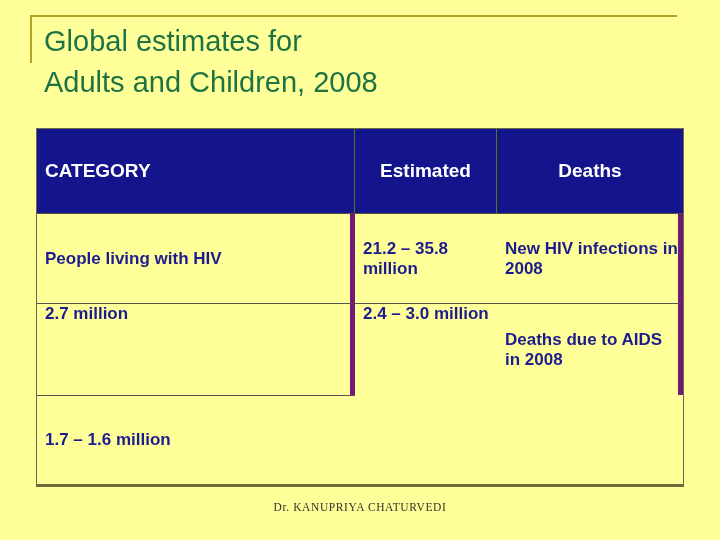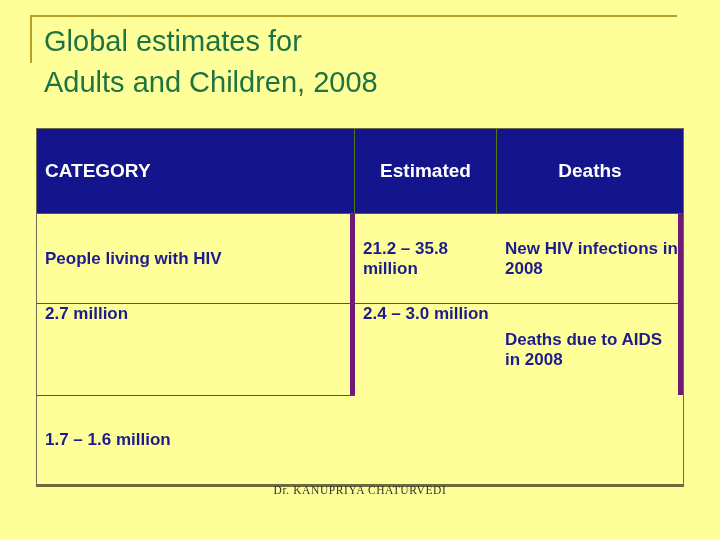--- a/index.html
+++ b/index.html
@@ -85,21 +85,21 @@
       background: #FFFF99;
     }
     .bsep { border-right: 5px solid #701a75; }
     .raise {
       align-items: flex-start;
     }
     .footer {
       position: absolute;
       left: 0;
       right: 0;
-      top: 484px;
+      top: 501px;
       text-align: center;
       font-family: "Liberation Serif", serif;
       font-size: 11.5px;
       letter-spacing: 0.6px;
       color: #33332B;
     }
   </style>
 </head>
 <body>
 

